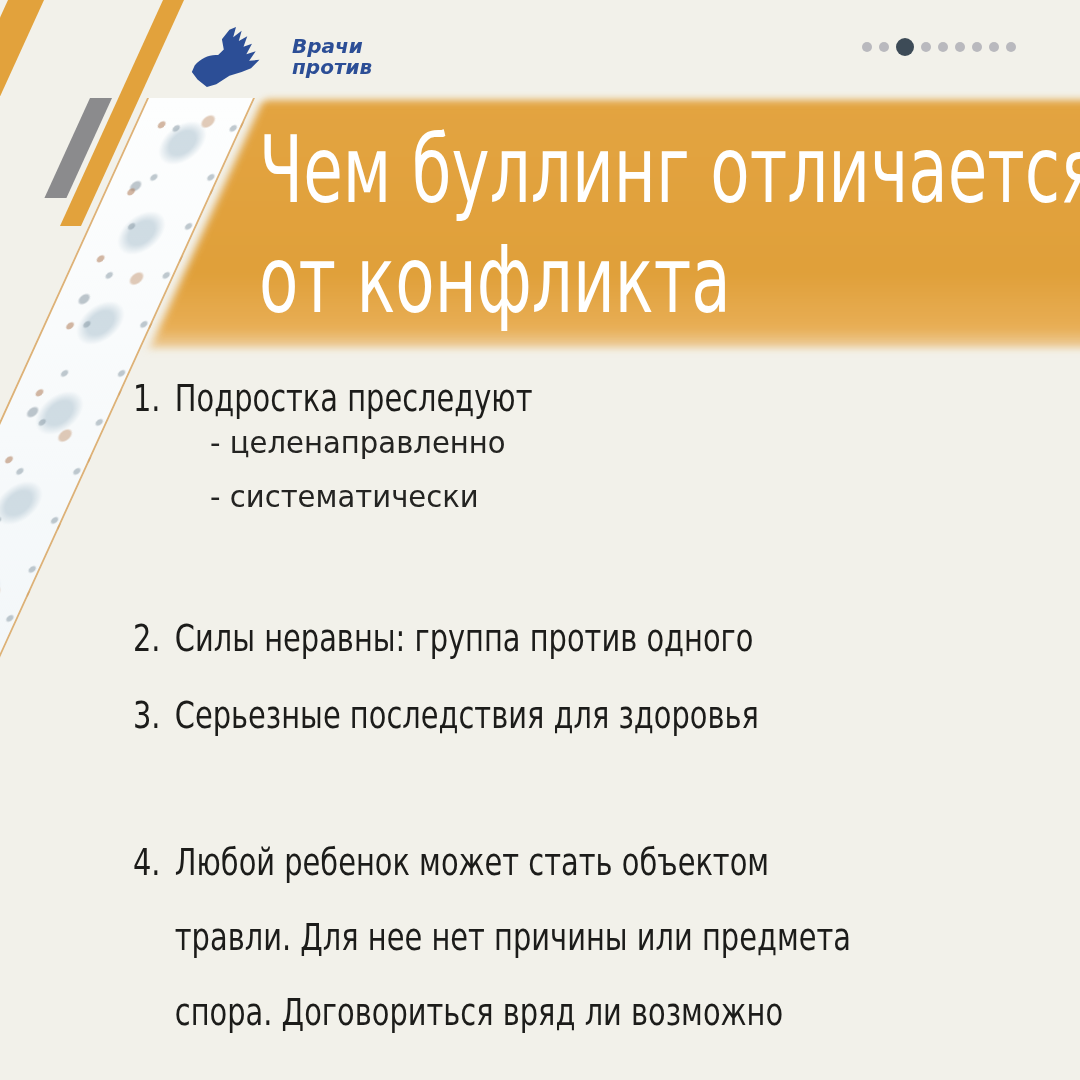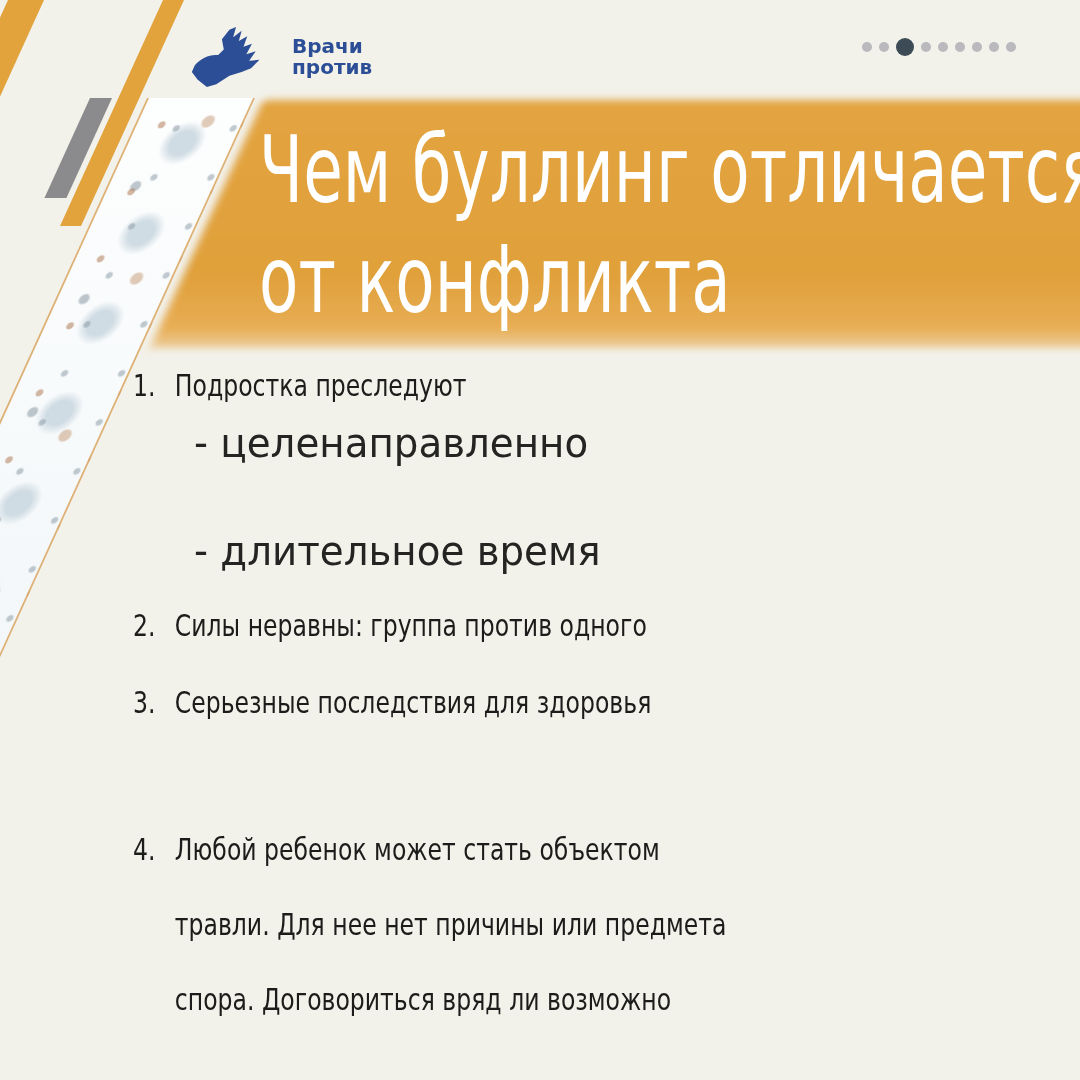--- a/index.html
+++ b/index.html
@@ -29,44 +29,44 @@
       radial-gradient(circle at 18% 78%, rgba(95,115,130,.4) 0 4px, transparent 6px),
       radial-gradient(circle at 55% 15%, rgba(190,140,100,.45) 0 5px, transparent 7px),
       radial-gradient(circle at 45% 50%, rgba(205,218,226,.95) 0 12px, transparent 22px),
       linear-gradient(180deg,#FDFEFE,#F3F7F9);
     background-size:83px 67px,57px 49px,149px 113px,127px 157px,120px 90px,100% 100%;
   }
 
   
   .logo{position:absolute;left:188px;top:26px;display:flex;align-items:center;}
   .logo svg{width:96px;height:62px;display:block;}
-  .logo-text{margin-left:8px;color:var(--blue,#2C4E96);font-weight:bold;font-size:20px;line-height:21px;}
+  .logo-text{margin-left:8px;color:var(--blue,#2C4E96);font-weight:bold;font-size:20px;line-height:21px;font-style:italic;}
 
   .dots{position:absolute;left:862px;top:38px;height:18px;display:flex;align-items:center;gap:7px;}
   .dot{width:10px;height:10px;border-radius:50%;background:var(--dot,#B9B9BE);}
   .dot.active{width:18px;height:18px;background:var(--dot-active,#3D4B57);}
 
   
   .banner-shape{
     position:absolute;left:263px;top:100px;width:1020px;height:248px;
     transform:skewX(-24.5deg);transform-origin:top left;
     background:linear-gradient(180deg,#E3A441 0%,#E0A03A 70%,#E8AE55 92%,rgba(232,176,94,.55) 100%);
     filter:blur(4px);
   }
   .banner-title{
     position:absolute;left:259px;top:116px;
     color:#FFFFFF;font-size:92px;line-height:110px;white-space:nowrap;
     transform:scaleX(.70);transform-origin:left top;
   }
 
   
-  .li{position:absolute;left:133px;color:var(--ink,#1C1C1A);font-size:31px;line-height:46px;white-space:nowrap;}
+  .li{position:absolute;left:133px;color:var(--ink,#1C1C1A);font-size:38px;line-height:46px;white-space:nowrap;margin-top:13px;}
   .li .scale{display:inline-block;transform:scaleX(.76);transform-origin:left top;white-space:nowrap;}
   .li .num{display:inline-block;width:55px;}
-  .sub{position:absolute;left:194px;color:#242422;font-size:40px;line-height:30px;white-space:nowrap;}
+  .sub{position:absolute;left:210px;color:#242422;font-size:30px;line-height:30px;white-space:nowrap;}
   .sub .scale{display:inline-block;transform:scaleX(.97);transform-origin:left top;}
 </style>
 </head>
 <body>
 
 <div class="page">
 
   <div class="stripe stripe-corner"></div>
   <div class="stripe stripe-orange"></div>
   <div class="stripe stripe-gray"></div>
@@ -99,22 +99,22 @@
     <div>Чем буллинг отличается</div>
     <div>от конфликта</div>
   </div>
 
   <div class="li" style="top:362px">
     <span class="scale"><span class="num">1.</span><span>Подростка преследуют</span></span>
   </div>
   <div class="sub" style="top:428px">
     <span class="scale">- целенаправленно</span>
   </div>
-  <div class="sub" style="top:536px">
-    <span class="scale">- длительное время</span>
+  <div class="sub" style="top:482px">
+    <span class="scale">- систематически</span>
   </div>
 
   <div class="li" style="top:602px">
     <span class="scale"><span class="num">2.</span><span>Силы неравны: группа против одного</span></span>
   </div>
 
   <div class="li" style="top:679px">
     <span class="scale"><span class="num">3.</span><span>Серьезные последствия для здоровья</span></span>
   </div>
 

